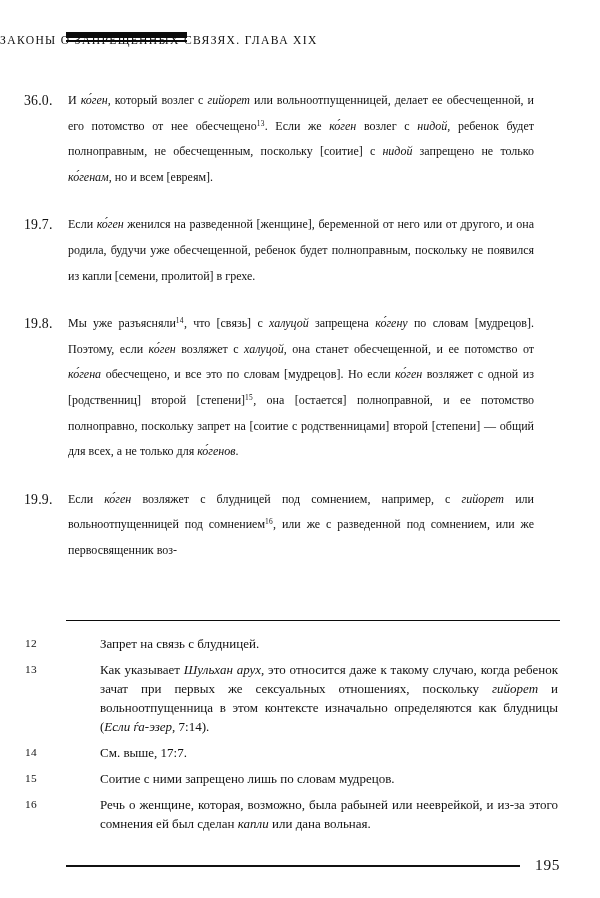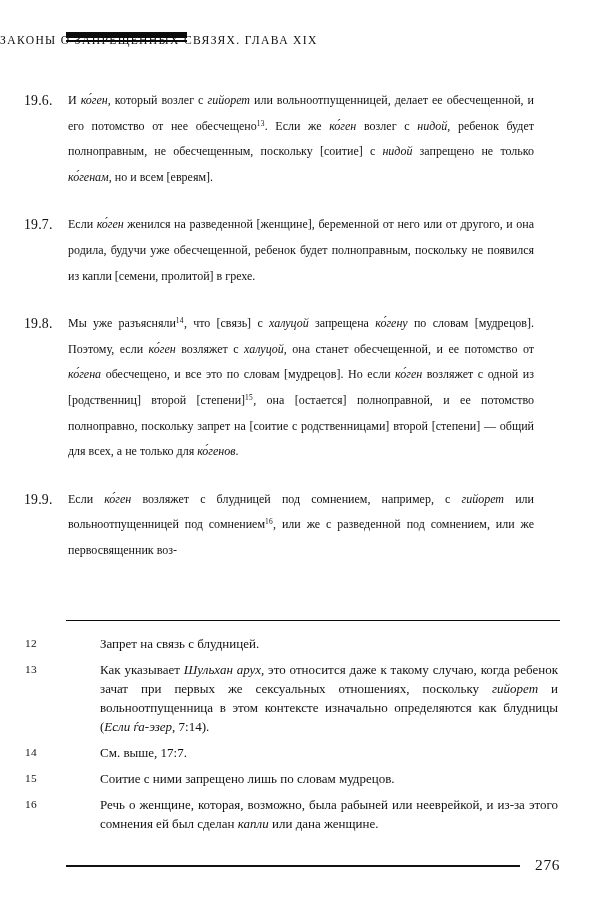--- a/index.html
+++ b/index.html
@@ -185,21 +185,21 @@
       <div class="bar-thin"></div>
     </div>
     <div class="runhead-title">ЗАКОНЫ О ЗАПРЕЩЕННЫХ СВЯЗЯХ. ГЛАВА XIX</div>
   </div>
 
   <div class="body-col">
 
 
     <div id="sections-host">
         <div class="section">
-          <div class="section-num">19.6.</div>
+          <div class="section-num">36.0.</div>
           <div class="section-body"><span>И </span><i>ко́ген</i><span>, который возлег с </span><i>гийорет</i><span> или вольноотпущенницей, делает ее обесчещенной, и его потомство от нее обесчещено</span><sup>13</sup><span>. Если же </span><i>ко́ген</i><span> возлег с </span><i>нидой</i><span>, ребенок будет полноправным, не обесчещенным, поскольку [соитие] с </span><i>нидой</i><span> запрещено не только </span><i>ко́генам</i><span>, но и всем [евреям].</span></div>
         </div>
         <div class="section">
           <div class="section-num">19.7.</div>
           <div class="section-body"><span>Если </span><i>ко́ген</i><span> женился на разведенной [женщине], беременной от него или от другого, и она родила, будучи уже обесчещенной, ребенок будет полноправным, поскольку не появился из капли [семени, пролитой] в грехе.</span></div>
         </div>
         <div class="section">
           <div class="section-num">19.8.</div>
           <div class="section-body"><span>Мы уже разъясняли</span><sup>14</sup><span>, что [связь] с </span><i>халуцой</i><span> запрещена </span><i>ко́гену</i><span> по словам [мудрецов]. Поэтому, если </span><i>ко́ген</i><span> возляжет с </span><i>халуцой</i><span>, она станет обесчещенной, и ее потомство от </span><i>ко́гена</i><span> обесчещено, и все это по словам [мудрецов]. Но если </span><i>ко́ген</i><span> возляжет с одной из [родственниц] второй [степени]</span><sup>15</sup><span>, она [остается] полноправной, и ее потомство полноправно, поскольку запрет на [соитие с родственницами] второй [степени] — общий для всех, а не только для </span><i>ко́генов</i><span>.</span></div>
         </div>
@@ -224,22 +224,22 @@
       <div class="fn">
         <div class="fn-num">14</div>
         <div class="fn-text"><span>См. выше, 17:7.</span></div>
       </div>
       <div class="fn">
         <div class="fn-num">15</div>
         <div class="fn-text"><span>Соитие с ними запрещено лишь по словам мудрецов.</span></div>
       </div>
       <div class="fn">
         <div class="fn-num">16</div>
-        <div class="fn-text"><span>Речь о женщине, которая, возможно, была рабыней или нееврейкой, и из-за этого сомнения ей был сделан </span><i>капли</i><span> или дана женщине.</span></div>
+        <div class="fn-text"><span>Речь о женщине, которая, возможно, была рабыней или нееврейкой, и из-за этого сомнения ей был сделан </span><i>капли</i><span> или дана вольная.</span></div>
       </div>
     </div>
 
   <div class="folio">
     <div class="folio-rule"></div>
-    <div class="folio-num">276</div>
+    <div class="folio-num">195</div>
   </div>
 
 </div>
 
 </body></html>

